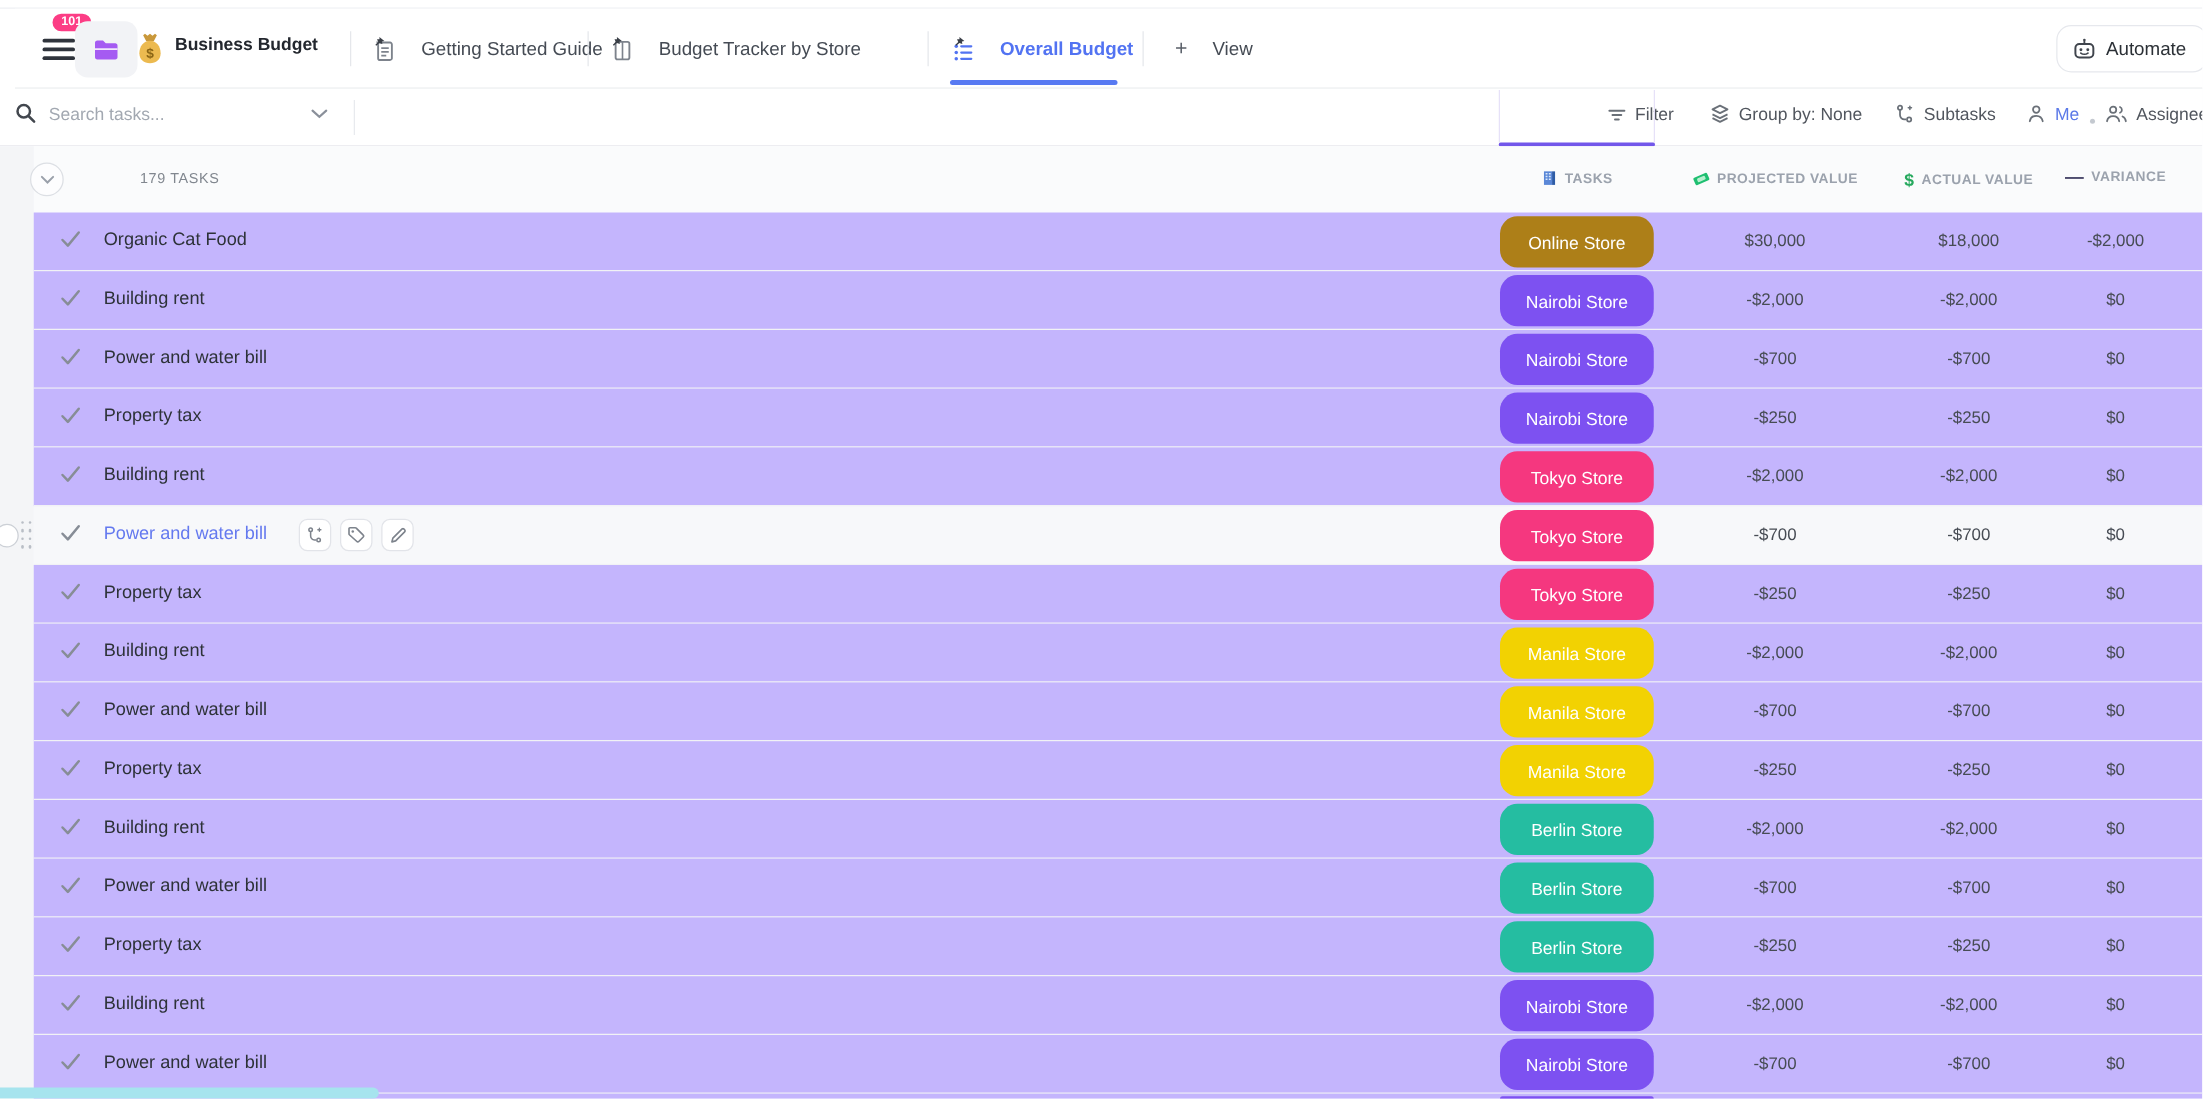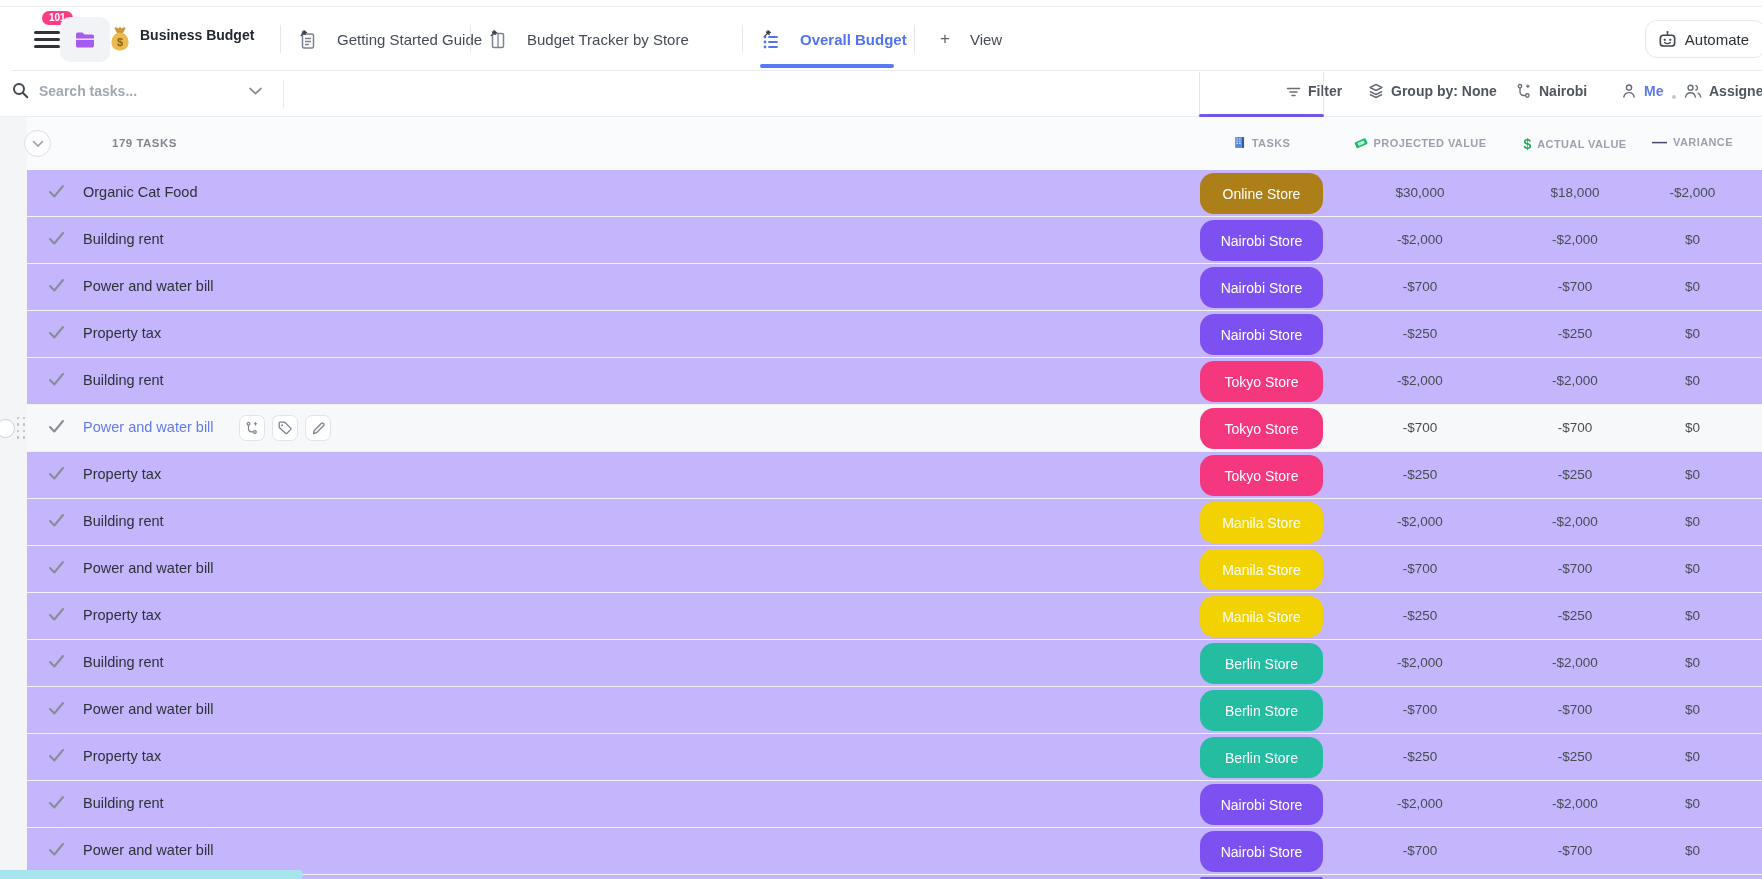--- a/index.html
+++ b/index.html
@@ -18,37 +18,37 @@
   .moneybag { position:absolute; left:96px; top:18px; width:24px; height:28px; }
   .list-title { position:absolute; left:128px; top:20px; font-size:14px; font-weight:700; color:#23272e; }
   .tb-divider { position:absolute; top:18px; width:1px; height:28px; background:#e5e7eb; }
   .tab { position:absolute; top:22px; display:flex; align-items:center; gap:20px; font-size:15px; color:#454b54; cursor:pointer; white-space:nowrap; }
   .tab.active { color:#5273f2; font-weight:700; }
   .tab-underline { position:absolute; left:748px; top:57px; width:134px; height:4px; border-radius:3px; background:#587af2; }
   .plus-glyph { font-size:17px; color:#5b616a; font-weight:400; }
   .automate-btn { position:absolute; right:8px; top:13px; height:38px; padding:0 16px 0 12px; display:flex; align-items:center; gap:8px; border:1px solid #e6e8ed; border-radius:12px; background:#fff; font-size:15px; color:#2b3036; cursor:pointer; }
 
   
-  .toolbar { position:absolute; left:0; top:71px; width:100%; height:46px; background:#fff; border-bottom:1px solid #ededf1;font-weight:bold; }
+  .toolbar { position:absolute; left:0; top:71px; width:100%; height:46px; background:#fff; border-bottom:1px solid #ededf1; }
   .search { position:absolute; left:12px; top:11px; display:flex; align-items:center; gap:10px; cursor:text; }
   .search-placeholder { font-size:14px; color:#a2a8b1; }
   .search-chevron { position:absolute; left:248px; top:15px; }
   .toolbar .vdiv { position:absolute; left:283px; top:9px; width:1px; height:28px; background:#e8eaee; }
   .tool-item { position:absolute; top:12px; display:flex; align-items:flex-end; gap:7px; font-size:14px; color:#51565e; cursor:pointer; white-space:nowrap; }
   .tool-item.blue { color:#5b79e8; }
   .dot-sep { position:absolute; left:1672px; top:24px; width:4px; height:4px; border-radius:50%; background:#c4c9d0; }
   .col-guide { position:absolute; top:72px; width:1px; height:42px; background:#e6e1f8; }
   .col-highlight { position:absolute; left:1199px; top:114px; width:125px; height:3px; border-radius:2px; background:#7257ea; }
 
   
   .content { position:absolute; left:0; top:117px; width:1762px; height:762px; background:#fafbfc; }
   .left-strip { position:absolute; left:0; top:0; width:27px; height:762px; background:#f4f5f7; }
   .listheader { position:absolute; left:0; top:0; width:1762px; height:53px; }
   .collapse-circle { position:absolute; left:24px; top:13px; width:27px; height:27px; border:1.5px solid #dcdfe4; border-radius:50%; background:#fdfdfe; display:flex; align-items:center; justify-content:center; cursor:pointer; }
-  .tasks-count { position:absolute; left:112px; top:20px; font-size:11.5px; font-weight:700; letter-spacing:.5px; color:#81878f; }
+  .tasks-count { position:absolute; left:112px; top:20px; font-size:11.5px; font-weight:400; letter-spacing:.5px; color:#81878f; }
   .colhead { position:absolute; top:19px; display:flex; align-items:center; justify-content:center; gap:6px; font-size:11px; font-weight:700; letter-spacing:.4px; color:#9ba2ad; cursor:pointer; }
   .ch-store { left:1200px; width:123px; } .ch-proj { left:1340px; width:160px; }
   .ch-actual { left:1495px; width:160px; } .ch-var { left:1625px; width:135px; }
   .dollar-glyph { color:#26a95e; font-size:14px; font-weight:700; letter-spacing:0; }
   .dash-glyph { color:#474569; font-size:15px; font-weight:700; letter-spacing:0; line-height:10px; }
 
   .rows { position:absolute; left:27px; top:53px; width:1735px; }
   .task-row { position:relative; width:1735px; height:47px; background:#c4b5fd; border-bottom:1px solid #f1f2f5; }
   .task-row.hovered { background:#f7f8fa; }
   .row-check { position:absolute; left:21px; top:14px; width:18px; height:18px; }
@@ -204,21 +204,21 @@
 
     <div class="tool-item" style="left:1516px">
       <span>
         <svg width="16" height="16" viewBox="0 0 16 16">
             <circle cx="4" cy="3.2" r="1.7" fill="none" stroke="#6a7078" stroke-width="1.4"></circle>
             <path d="M4 5v4a3.5 3.5 0 0 0 3.5 3.5H9" fill="none" stroke="#6a7078" stroke-width="1.4"></path>
             <circle cx="11.3" cy="12.5" r="1.7" fill="none" stroke="#6a7078" stroke-width="1.4"></circle>
             <path d="M13.2 3.2h-2.6M11.9 1.9v2.6" stroke="#6a7078" stroke-width="1.2" stroke-linecap="round"></path>
           </svg>
       </span>
-      <span>Nairobi</span>
+      <span>Subtasks</span>
     </div>
 
     <div class="tool-item blue" style="left:1621px">
       <span>
         <svg width="16" height="16" viewBox="0 0 16 16">
             <circle cx="8" cy="4.6" r="2.6" fill="none" stroke="#6a7078" stroke-width="1.4"></circle>
             <path d="M2.8 14c.6-3 2.8-4.4 5.2-4.4S12.6 11 13.2 14" fill="none" stroke="#6a7078" stroke-width="1.4" stroke-linecap="round"></path>
           </svg>
       </span>
       <span>Me</span>

